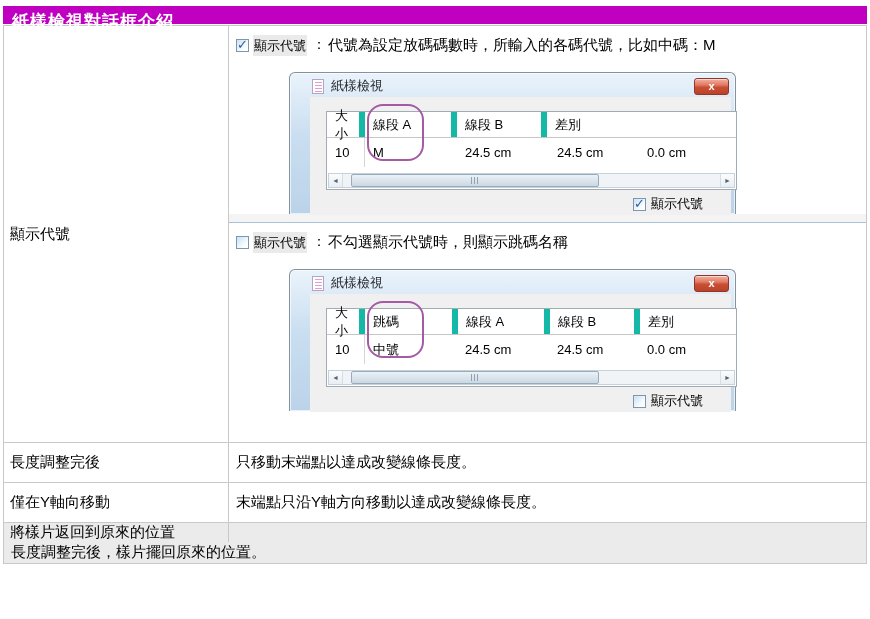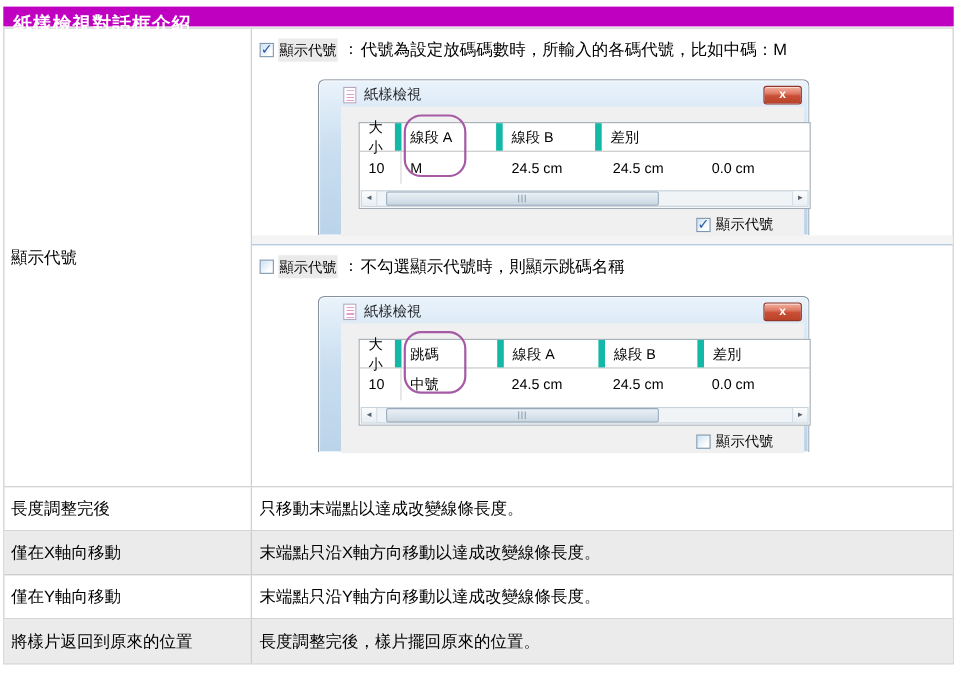--- a/index.html
+++ b/index.html
@@ -8,21 +8,21 @@
   .page { padding:6px 3px 3px 3px; }
 
   .header-bar {
     height:18px; background:#C000C0; color:#fff;
     font-size:17px; font-weight:bold; line-height:31px;
     padding-left:9px; letter-spacing:1px;
   }
 
   .tbl { border:1px solid #C9C9C9; margin-top:1px; background:#fff; }
   .trow { display:flex; border-bottom:1px solid #C9C9C9; }
-  .trow.last { border-bottom:none; }
+  .trow.last { border-bottom:none;flex-direction:column; }
   .row-std { height:40px; }
   .row-big { height:417px; }
   .row-alt { background:#EBEBEB; }
   .cell-l {
     width:225px; min-width:225px; border-right:1px solid #C9C9C9;
     font-size:15px; padding:0 4px 0 6px; display:flex; align-items:center;
   }
   .cell-r { flex:1; font-size:15px; display:flex; align-items:center; padding-left:7px; }
   .row-big .cell-r { display:block; padding:0; }
 
@@ -220,24 +220,20 @@
           </div>
         </div>
 
       </div>
     </div>
 
     <div class="trow row-std">
       <div class="cell-l">長度調整完後</div>
       <div class="cell-r">只移動末端點以達成改變線條長度。</div>
     </div>
-    <div class="trow row-std row-alt">
-      <div class="cell-l">僅在X軸向移動</div>
-      <div class="cell-r">末端點只沿X軸方向移動以達成改變線條長度。</div>
-    </div>
     <div class="trow row-std">
       <div class="cell-l">僅在Y軸向移動</div>
       <div class="cell-r">末端點只沿Y軸方向移動以達成改變線條長度。</div>
     </div>
     <div class="trow row-std row-alt last">
       <div class="cell-l">將樣片返回到原來的位置</div>
       <div class="cell-r">長度調整完後，樣片擺回原來的位置。</div>
     </div>
 
   </div>

